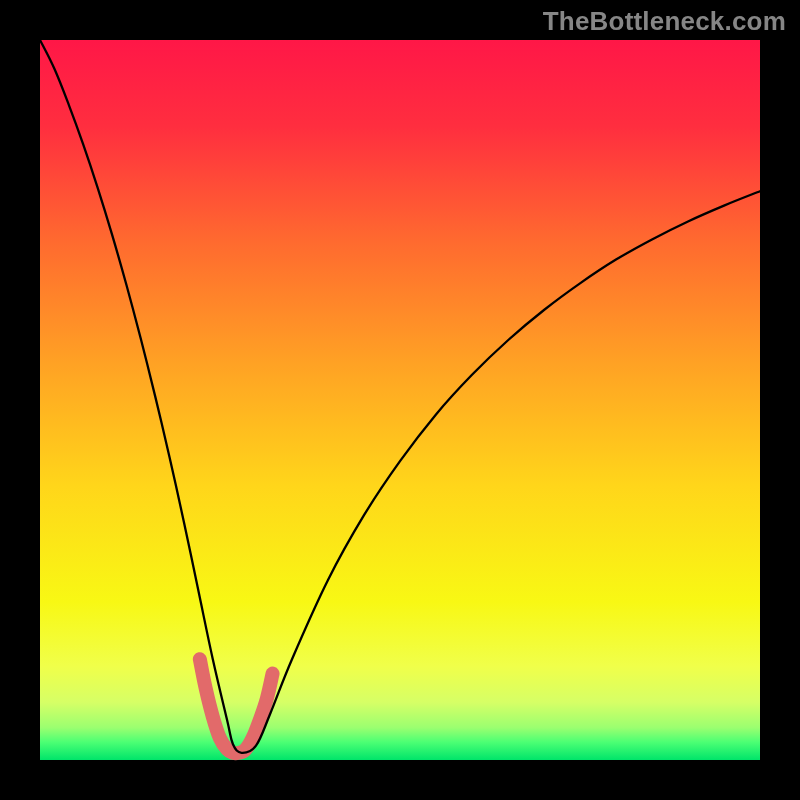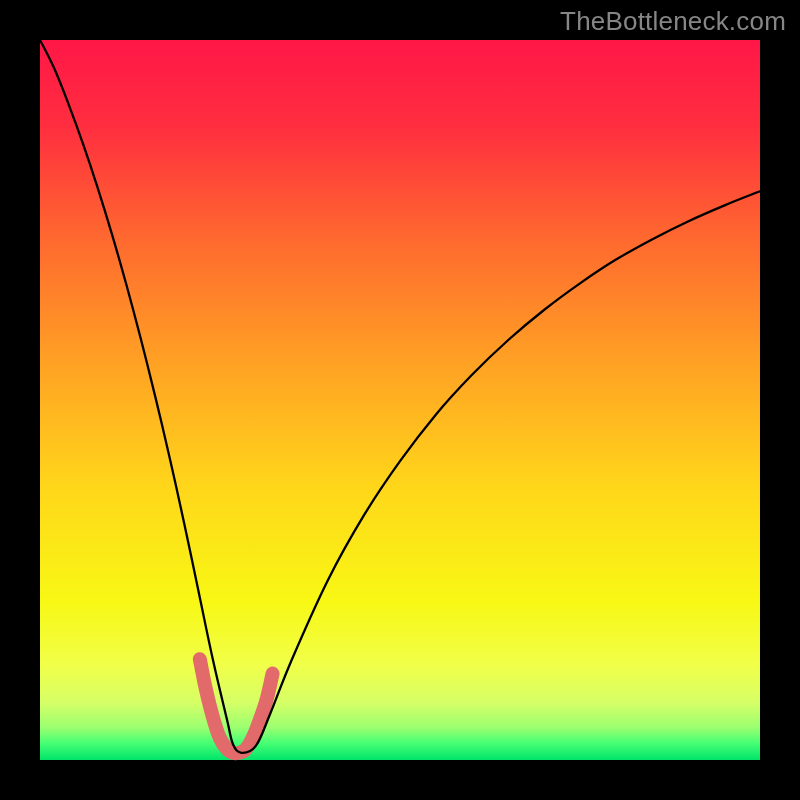--- a/index.html
+++ b/index.html
@@ -10,20 +10,21 @@
     background: #000;
     overflow: hidden;
   }
   .frame {
     position: absolute;
     left: 0;
     top: 0;
     width: 800px;
     height: 800px;
     background: #000;
+    font-weight: bold;
   }
   .watermark {
     position: absolute;
     top: 6px;
     right: 14px;
     font-family: Arial, Helvetica, sans-serif;
     font-size: 26px;
     color: #868686;
     letter-spacing: 0.2px;
     z-index: 10;

